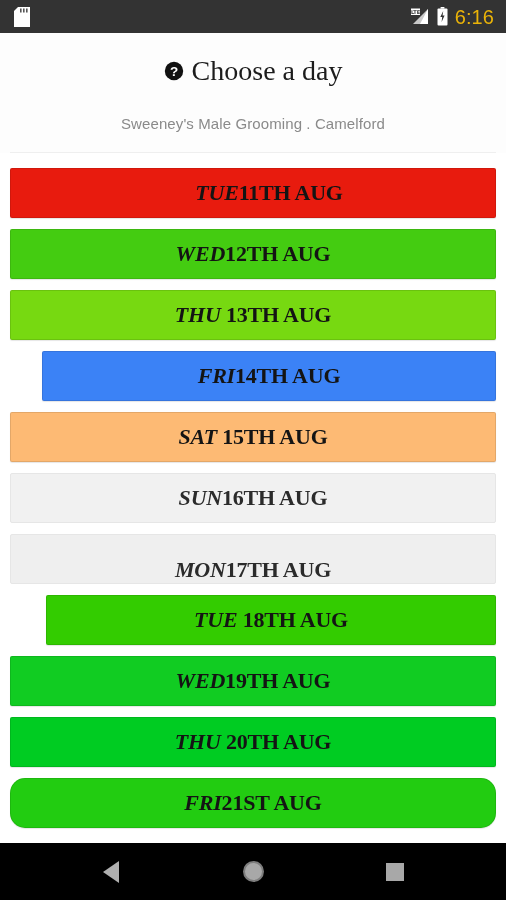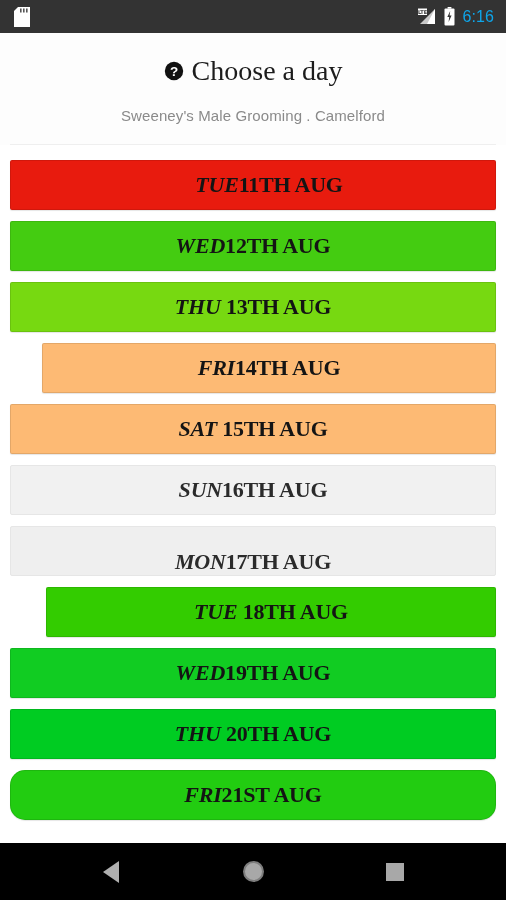--- a/index.html
+++ b/index.html
@@ -34,22 +34,22 @@
   .status-right {
     margin-left: auto;
     display: flex;
     align-items: center;
     gap: 7px;
   }
   .sd-icon { width: 16px; height: 20px; display: block; }
   .signal-icon { width: 20px; height: 18px; display: block; }
   .battery-icon { width: 11px; height: 19px; display: block; }
   .status-time {
-    color: #0ea5e9;
-    font-size: 16px;
+    color: #eab308;
+    font-size: 20px;
     font-family: "Liberation Sans", sans-serif;
     letter-spacing: 0.1px;
     line-height: 1;
   }
 
   
   .header {
     flex: 0 0 auto;
     background: #fdfdfd;
     padding-top: 22px;
@@ -66,21 +66,21 @@
     line-height: 1.15;
   }
   .help-badge {
     width: 20px;
     height: 20px;
     flex: 0 0 auto;
     display: block;
   }
   .page-subtitle {
     text-align: center;
-    margin-top: 20px;
+    margin-top: 28px;
     font-family: "Liberation Sans", sans-serif;
     font-size: 15px;
     color: #8a8a8a;
     letter-spacing: 0.1px;
   }
   .header-divider {
     margin: 20px 10px 0 10px;
     height: 1px;
     background: #efefef;
   }
@@ -198,21 +198,21 @@
   <div class="day-list" id="day-list">
       <div class="day-row" style="background: rgb(232, 27, 14); padding-left: 32px;">
         <span class="day-label"><span class="abbr">TUE</span><span></span><span class="date">11TH AUG</span></span>
       </div>
       <div class="day-row" style="background: rgb(68, 204, 17);">
         <span class="day-label"><span class="abbr">WED</span><span></span><span class="date">12TH AUG</span></span>
       </div>
       <div class="day-row" style="background: rgb(119, 217, 17);">
         <span class="day-label"><span class="abbr">THU</span><span> </span><span class="date">13TH AUG</span></span>
       </div>
-      <div class="day-row" style="background: #fdba74; margin-left: 32px;">
+      <div class="day-row" style="background: #3b82f6; margin-left: 32px;">
         <span class="day-label"><span class="abbr">FRI</span><span></span><span class="date">14TH AUG</span></span>
       </div>
       <div class="day-row" style="background: #fdba74;">
         <span class="day-label"><span class="abbr">SAT</span><span> </span><span class="date">15TH AUG</span></span>
       </div>
       <div class="day-row unavailable" style="background: rgb(241, 241, 241);">
         <span class="day-label"><span class="abbr">SUN</span><span></span><span class="date">16TH AUG</span></span>
       </div>
       <div class="day-row unavailable" style="background: rgb(239, 239, 239); align-items: flex-end;">
         <span class="day-label"><span class="abbr">MON</span><span></span><span class="date">17TH AUG</span></span>

